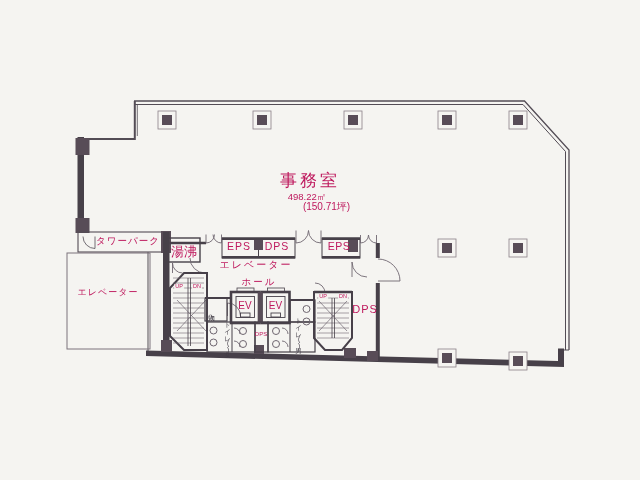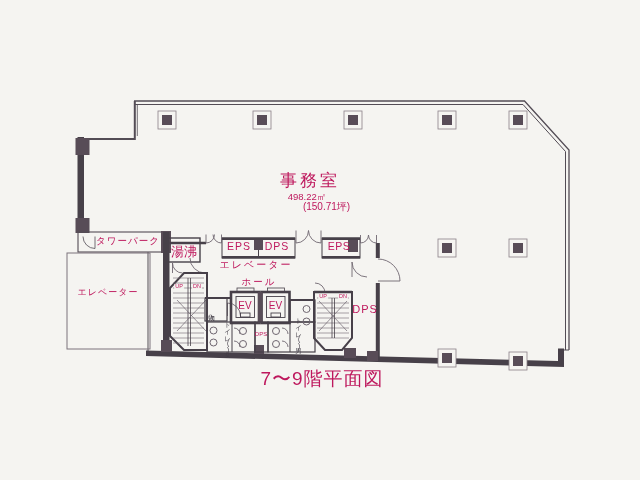--- a/index.html
+++ b/index.html
@@ -196,15 +196,14 @@
   <div class="vlbl" style="left:298px;top:331px;font-size:6.5px;">トイレ(男)</div>
 
   <div class="lbl" style="left:261px;top:334px;font-size:6px;">DPS</div>
   <div class="lbl" style="left:365px;top:310px;font-size:11px;letter-spacing:1px;">DPS</div>
 
   <div class="lbl tiny-bg" style="left:179px;top:287px;font-size:5.5px;">UP</div>
   <div class="lbl tiny-bg" style="left:197px;top:287px;font-size:5.5px;">DN</div>
   <div class="lbl tiny-bg" style="left:323px;top:297px;font-size:5.5px;">UP</div>
   <div class="lbl tiny-bg" style="left:343px;top:297px;font-size:5.5px;">DN</div>
 
-  <div class="lbl" style="left:322px;top:379px;font-size:19px;letter-spacing:1px;">7〜9階平面図</div>
 
 </div>
 
 </body></html>

